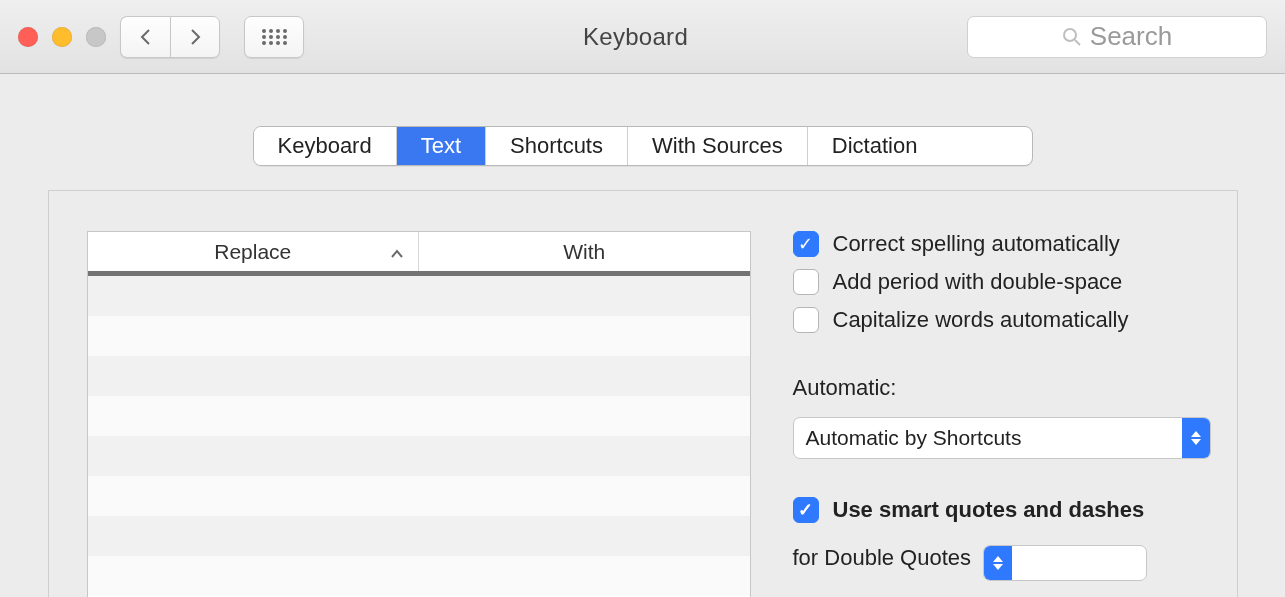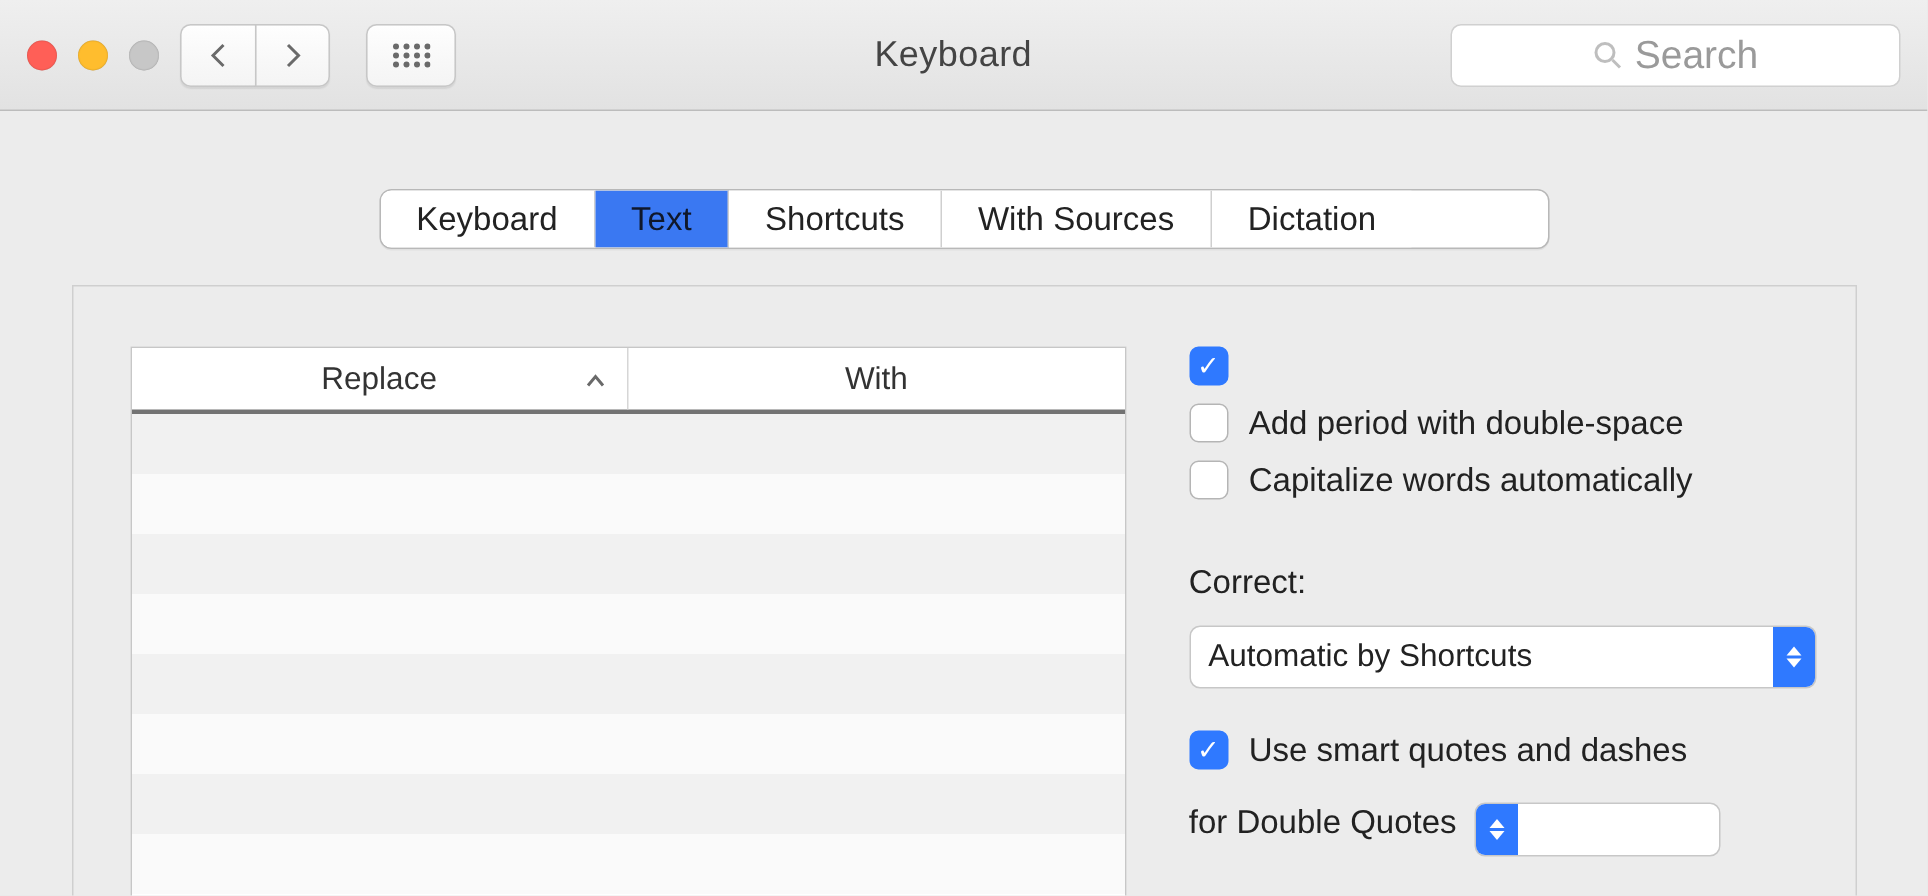--- a/index.html
+++ b/index.html
@@ -105,21 +105,21 @@
     padding: 6px 24px;
     border-right: 1px solid #cfcfcf;
     font-size: 22px;
     color: #222;
     cursor: pointer;
     background: #fff;
   }
   .seg-tab:last-child { border-right: none; }
   .seg-tab.active {
     background: #3a78f2;
-    color: #0f172a;
+    color: #ffffff;
   }
 
   
   .inner-pane {
     border-top: 1px solid #cfcfcf;
     border-left: 1px solid #cfcfcf;
     border-right: 1px solid #cfcfcf;
     padding: 40px 26px 0 38px;
     display: flex;
     gap: 42px;
@@ -129,21 +129,21 @@
   
   .rep-table {
     width: 692px;
     border: 1px solid #c7c7c7;
     background: #fff;
   }
   .rep-head {
     display: flex;
     height: 44px;
     background: #fff;
-    border-bottom: 3px solid #737373;
+    border-bottom: 5px solid #737373;
   }
   .rep-col {
     flex: 1;
     display: flex;
     align-items: center;
     justify-content: center;
     position: relative;
     color: #333;
   }
   .rep-col:first-child { border-right: 1px solid #d6d6d6; }
@@ -233,21 +233,22 @@
     justify-content: center;
     gap: 0px;
     color: #fff;
   }
   .mac-select.small { width: 164px; height: 36px; }
   .arrow { width:0;height:0;border-left:5px solid transparent;border-right:5px solid transparent; }
   .arrow.up   { border-bottom:6px solid #fff; margin-bottom:2px; }
   .arrow.down { border-top:6px solid #fff; }
 
   .quotes-row {
-    margin-top: 20px;
+    margin-top: 30px;
+    font-weight: bold;
   }
   .dq-row {
     display: flex;
     gap: 12px;
     margin-top: 10px;
     font-size: 22px;
   }
 
   
   .chev { stroke:#6a6a6a; stroke-width:2; fill:none; }
@@ -365,33 +366,34 @@
               <div class="rep-col"></div>
               <div class="rep-col"></div>
             </div>
         </div>
       </div>
 
       <div class="options">
 
         <label class="check-line">
           <span class="mac-checkbox checked"></span>
+          <span>Correct spelling automatically</span>
         </label>
 
         <label class="check-line">
           <span class="mac-checkbox"></span>
           <span>Add period with double-space</span>
         </label>
 
         <label class="check-line">
           <span class="mac-checkbox"></span>
           <span>Capitalize words automatically</span>
         </label>
 
-        <div class="section-label">Correct:</div>
+        <div class="section-label">Automatic:</div>
 
         <div class="mac-select">
           <span class="sel-text">Automatic by Shortcuts</span>
           <span class="sel-btn">
             <span class="arrow up"></span>
               <span class="arrow down"></span>
           </span>
         </div>
 
         <label class="check-line quotes-row">

